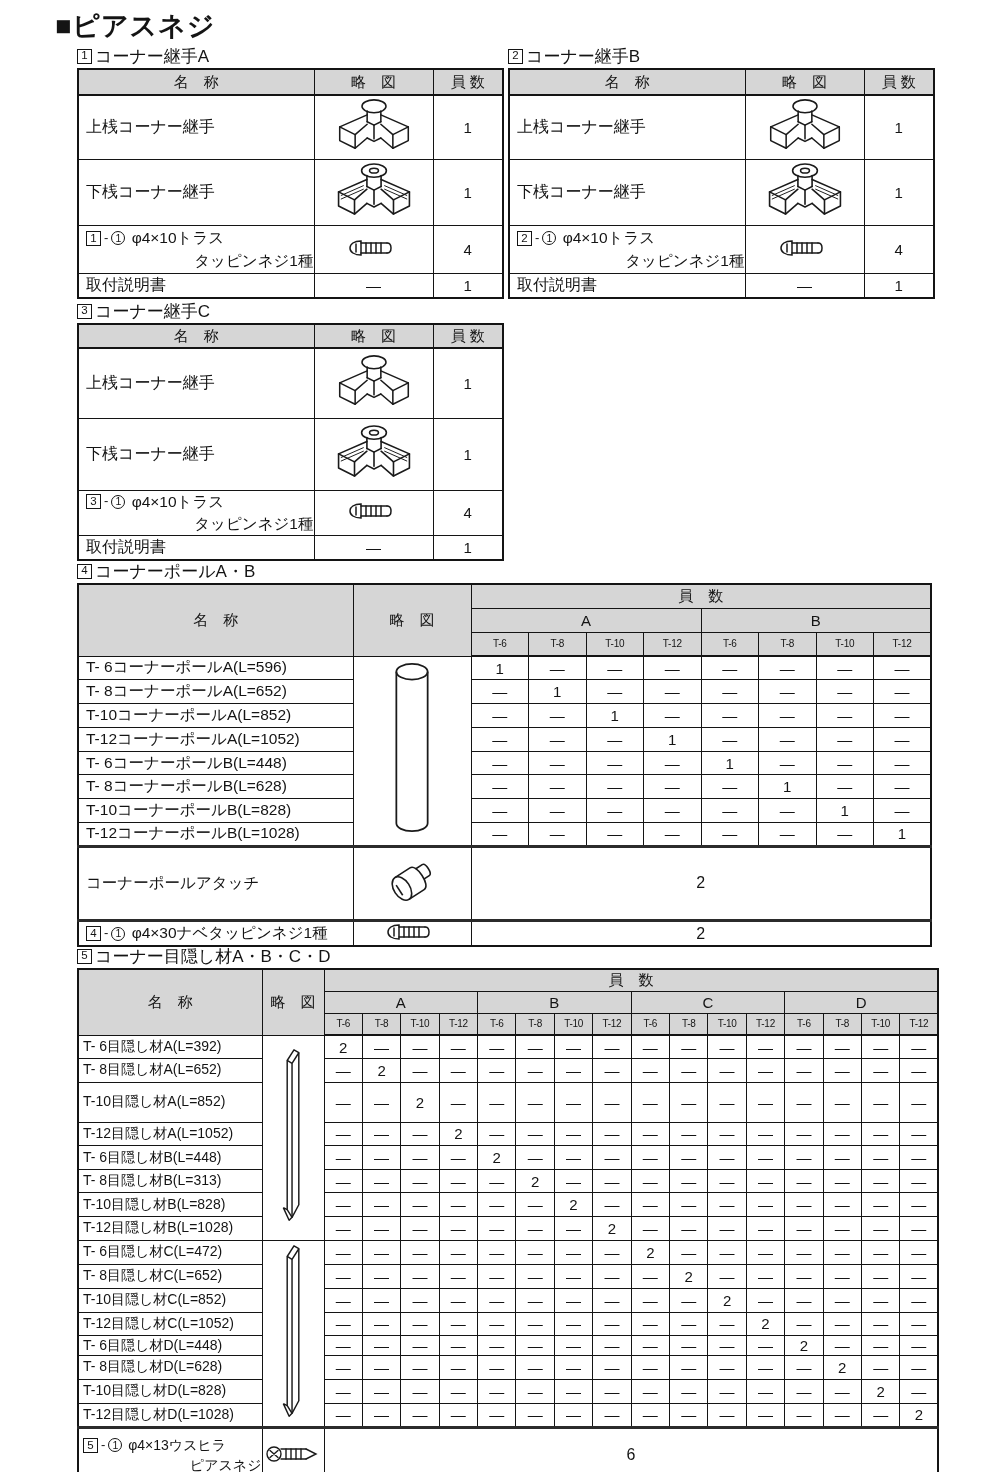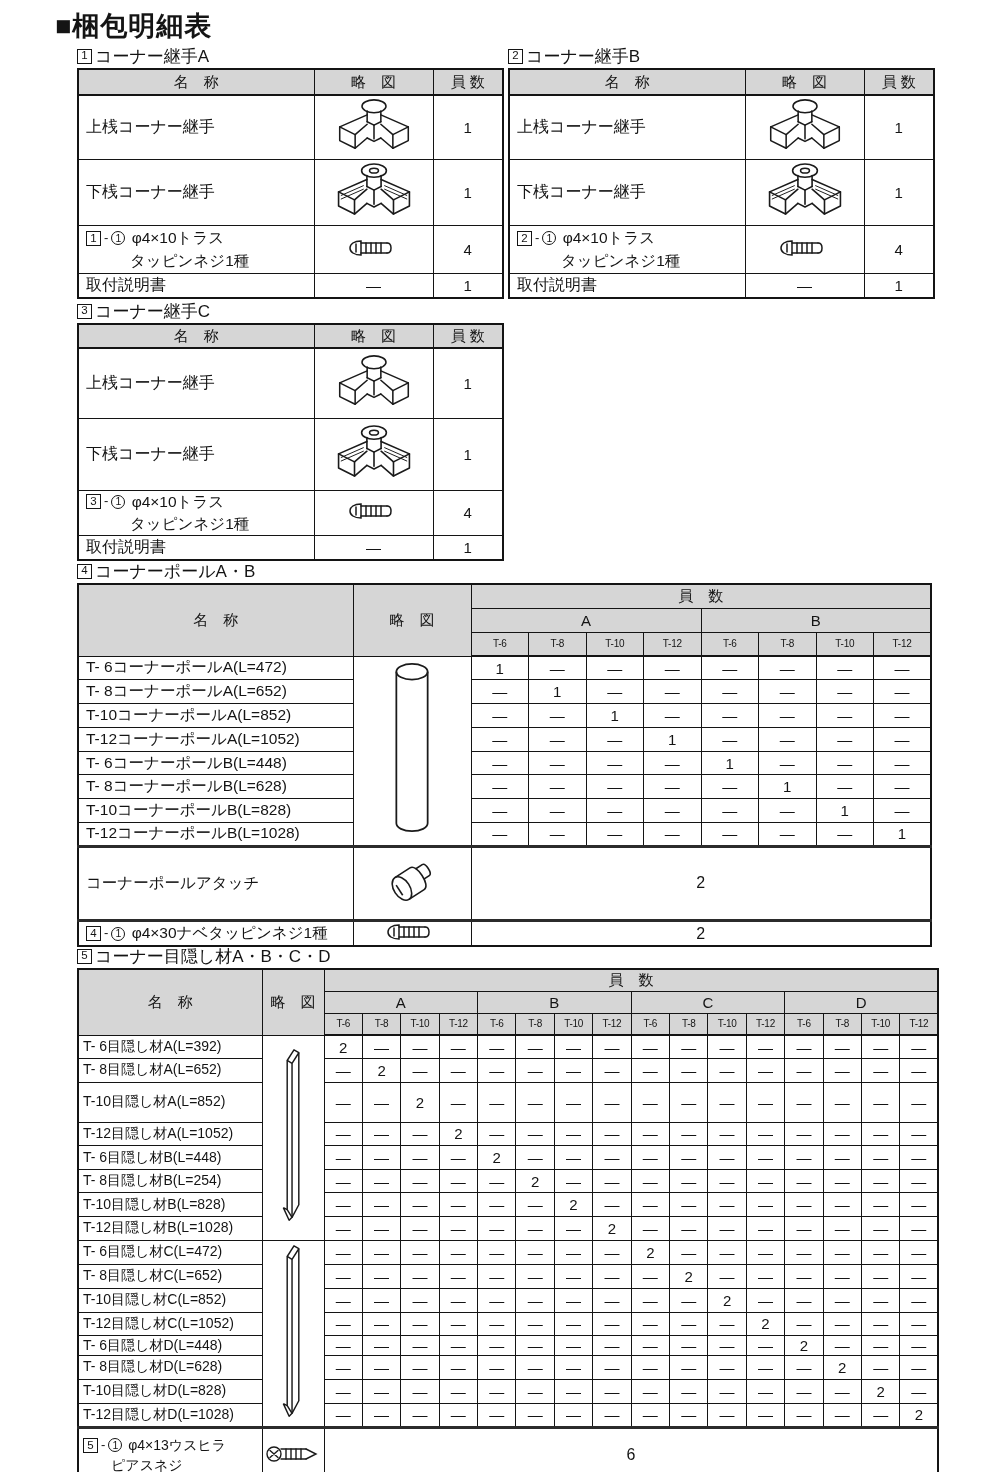--- a/index.html
+++ b/index.html
@@ -36,33 +36,33 @@
   }
   .hdr td { background:#d6d6d6; font-size:15px; }
   .hdr-bottom td { border-bottom:2px solid #141414; }
   tr.thick-top td { border-top:3px solid #2b2b2b; }
   .name-cell { text-align:left; padding-left:7px; }
   .jt .name-cell { font-size:16px; }
   .pt .name-cell { font-size:15.5px; }
   .st .name-cell { font-size:14px; padding-left:4px; }
   .two-line { line-height:1.45; font-size:15.5px; text-align:left; }
   .two-line .l1 { display:flex; align-items:center; gap:2px; }
-  .two-line .l2 { padding-left:44px; }
+  .two-line .l2 { padding-left:44px;text-align:right; }
   .st .two-line { font-size:14px; }
   .st .two-line .l2 { padding-left:28px; }
   .dash-mark { font-size:15px; }
   .sz td, td.sz { font-size:10px; letter-spacing:-0.3px; }
   .sketch-icon { display:inline-flex; align-items:center; justify-content:center; }
   svg { display:block; }
   .qty-big { font-size:16px; }
 </style>
 </head>
 <body>
 
-<h1 class="page-title">■梱包明細表</h1>
+<h1 class="page-title">■ピアスネジ</h1>
 
 <section class="block" style="left:77px; top:46px;">
   <div class="caption">
     <span class="boxnum">1</span>
     <span>コーナー継手A</span>
   </div>
   <div id="jt0">
       <table class="jt">
     <colgroup>
           <col style="width:236px">
@@ -363,21 +363,21 @@
             <td>T-6</td>
             <td>T-8</td>
             <td>T-10</td>
             <td>T-12</td>
             <td>T-6</td>
             <td>T-8</td>
             <td>T-10</td>
             <td>T-12</td>
           </tr>
           <tr style="height:23.8px">
-      <td class="name-cell">T- 6コーナーポールA(L=472)</td>
+      <td class="name-cell">T- 6コーナーポールA(L=596)</td>
             <td rowspan="8"><span class="sketch-icon">
                 <svg width="46" height="180" viewBox="0 0 46 184" fill="none" stroke="#1a1a1a" stroke-width="1.8">
       <ellipse cx="23" cy="13" rx="16" ry="8"></ellipse>
       <path d="M7 13 V168 C7 172.5 14 176 23 176 C32 176 39 172.5 39 168 V13"></path>
     </svg>
               </span></td>
             <td>1</td>
             <td>―</td>
             <td>―</td>
             <td>―</td>
@@ -658,21 +658,21 @@
             <td>―</td>
             <td>―</td>
             <td>―</td>
             <td>―</td>
             <td>―</td>
             <td>―</td>
             <td>―</td>
             <td>―</td>
           </tr>
           <tr style="height:23.6px">
-      <td class="name-cell">T- 8目隠し材B(L=254)</td>
+      <td class="name-cell">T- 8目隠し材B(L=313)</td>
             <td>―</td>
             <td>―</td>
             <td>―</td>
             <td>―</td>
             <td>―</td>
             <td>2</td>
             <td>―</td>
             <td>―</td>
             <td>―</td>
             <td>―</td>

